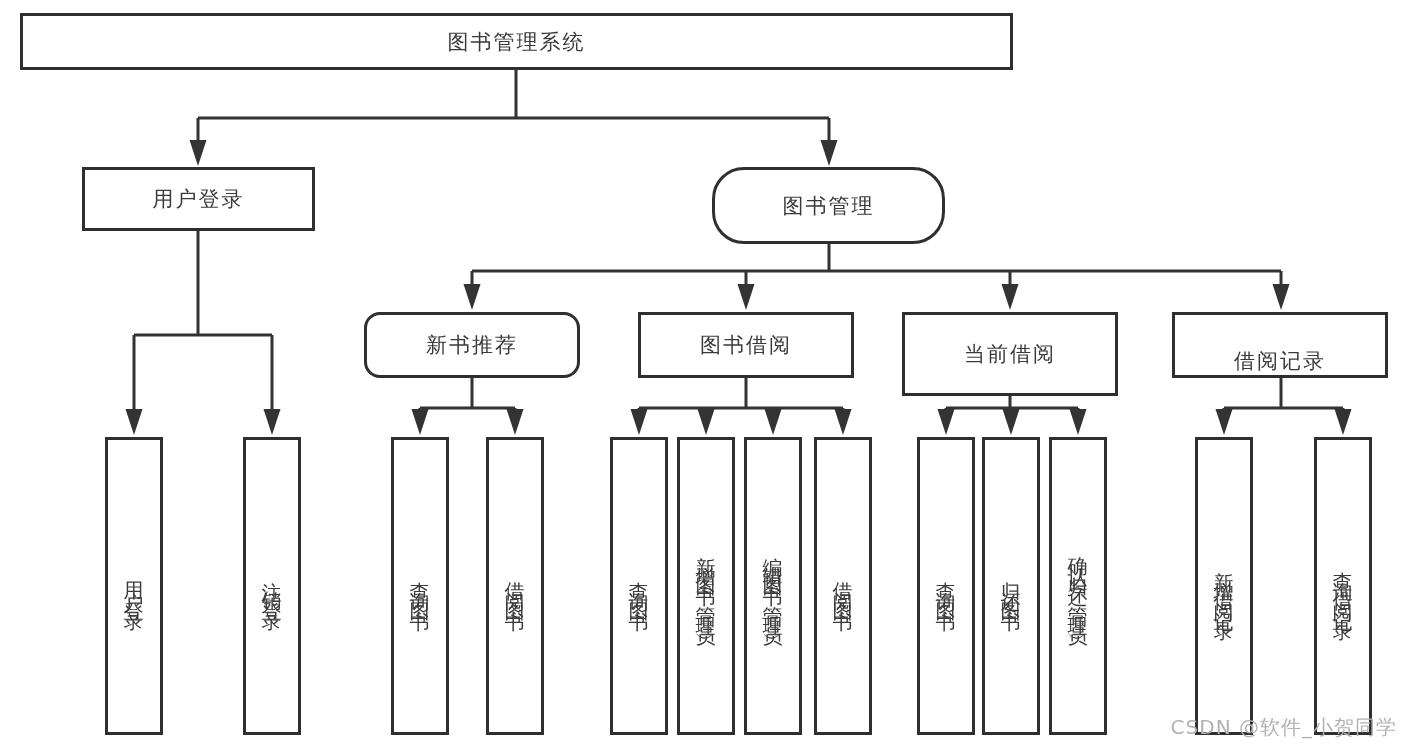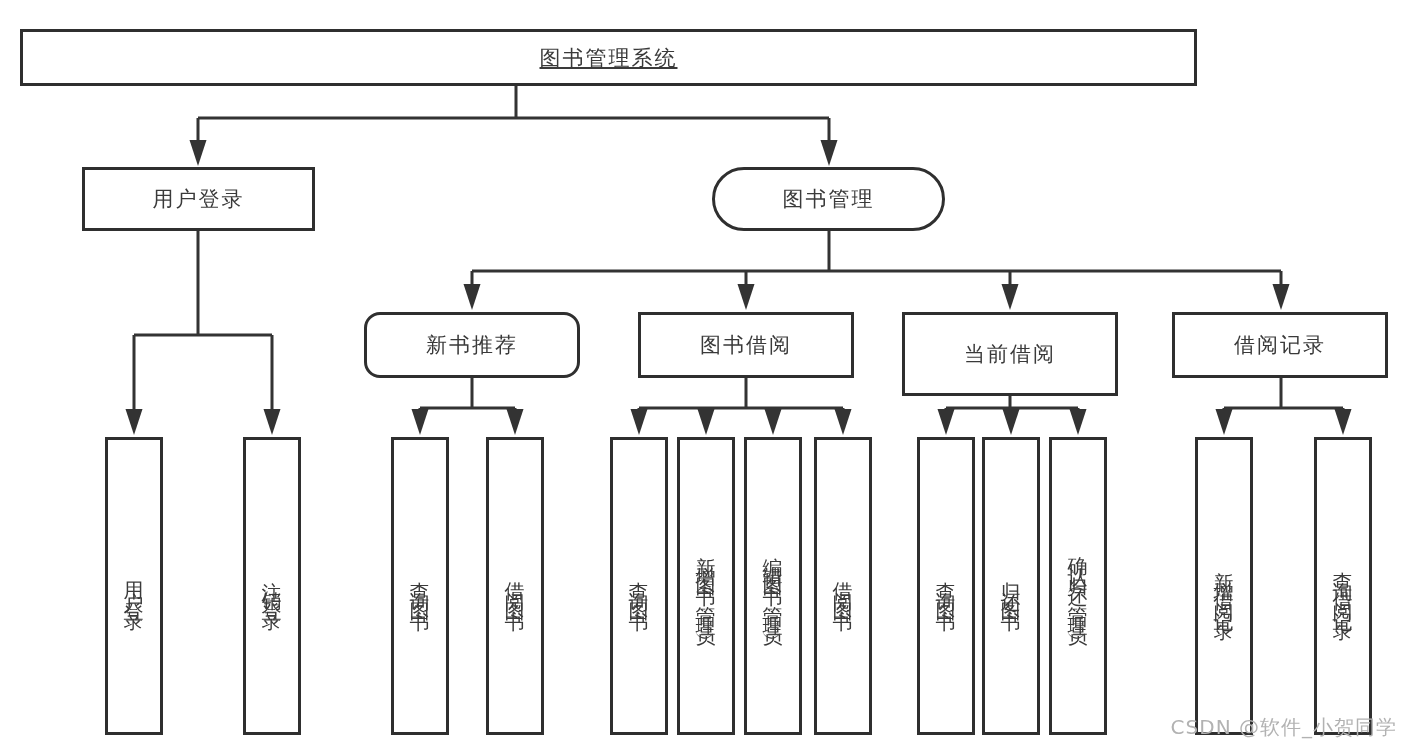--- a/index.html
+++ b/index.html
@@ -99,41 +99,41 @@
     <polygon class="arrowhead" points="697.5,409 714.5,409 706,435"></polygon>
     <polygon class="arrowhead" points="764.5,409 781.5,409 773,435"></polygon>
     <polygon class="arrowhead" points="834.5,409 851.5,409 843,435"></polygon>
     <polygon class="arrowhead" points="937.5,409 954.5,409 946,435"></polygon>
     <polygon class="arrowhead" points="1002.5,409 1019.5,409 1011,435"></polygon>
     <polygon class="arrowhead" points="1069.5,409 1086.5,409 1078,435"></polygon>
     <polygon class="arrowhead" points="1215.5,409 1232.5,409 1224,435"></polygon>
     <polygon class="arrowhead" points="1334.5,409 1351.5,409 1343,435"></polygon>
   </svg>
 
-  <div class="node hbox" style="left:20px; top:29px; width:1177px; height:57px;text-decoration:underline;">
+  <div class="node hbox" style="left:20px; top:13px; width:993px; height:57px;">
     <span>图书管理系统</span>
   </div>
 
   <div class="node hbox" style="left:82px; top:167px; width:233px; height:64px;">
     <span>用户登录</span>
   </div>
-  <div class="node hbox" style="left:712px; top:167px; width:233px; height:64px;border-radius:32px;">
+  <div class="node hbox" style="left:712px; top:167px; width:233px; height:77px;border-radius:32px;">
     <span>图书管理</span>
   </div>
 
   <div class="node hbox" style="left:364px; top:312px; width:216px; height:66px;border-radius:16px;">
     <span>新书推荐</span>
   </div>
   <div class="node hbox" style="left:638px; top:312px; width:216px; height:66px;">
     <span>图书借阅</span>
   </div>
   <div class="node hbox" style="left:902px; top:312px; width:216px; height:84px;">
     <span>当前借阅</span>
   </div>
-  <div class="node hbox" style="left:1172px; top:312px; width:216px; height:66px;">
+  <div class="node hbox" style="left:1172px; top:312px; width:216px; height:66px;align-items:flex-end;">
     <span>借阅记录</span>
   </div>
 
   <div class="node vbox" style="left:105px; top:437px; width:58px; height:298px;">
     <span>用户登录</span>
   </div>
   <div class="node vbox" style="left:243px; top:437px; width:58px; height:298px;">
     <span>注销登录</span>
   </div>
 

